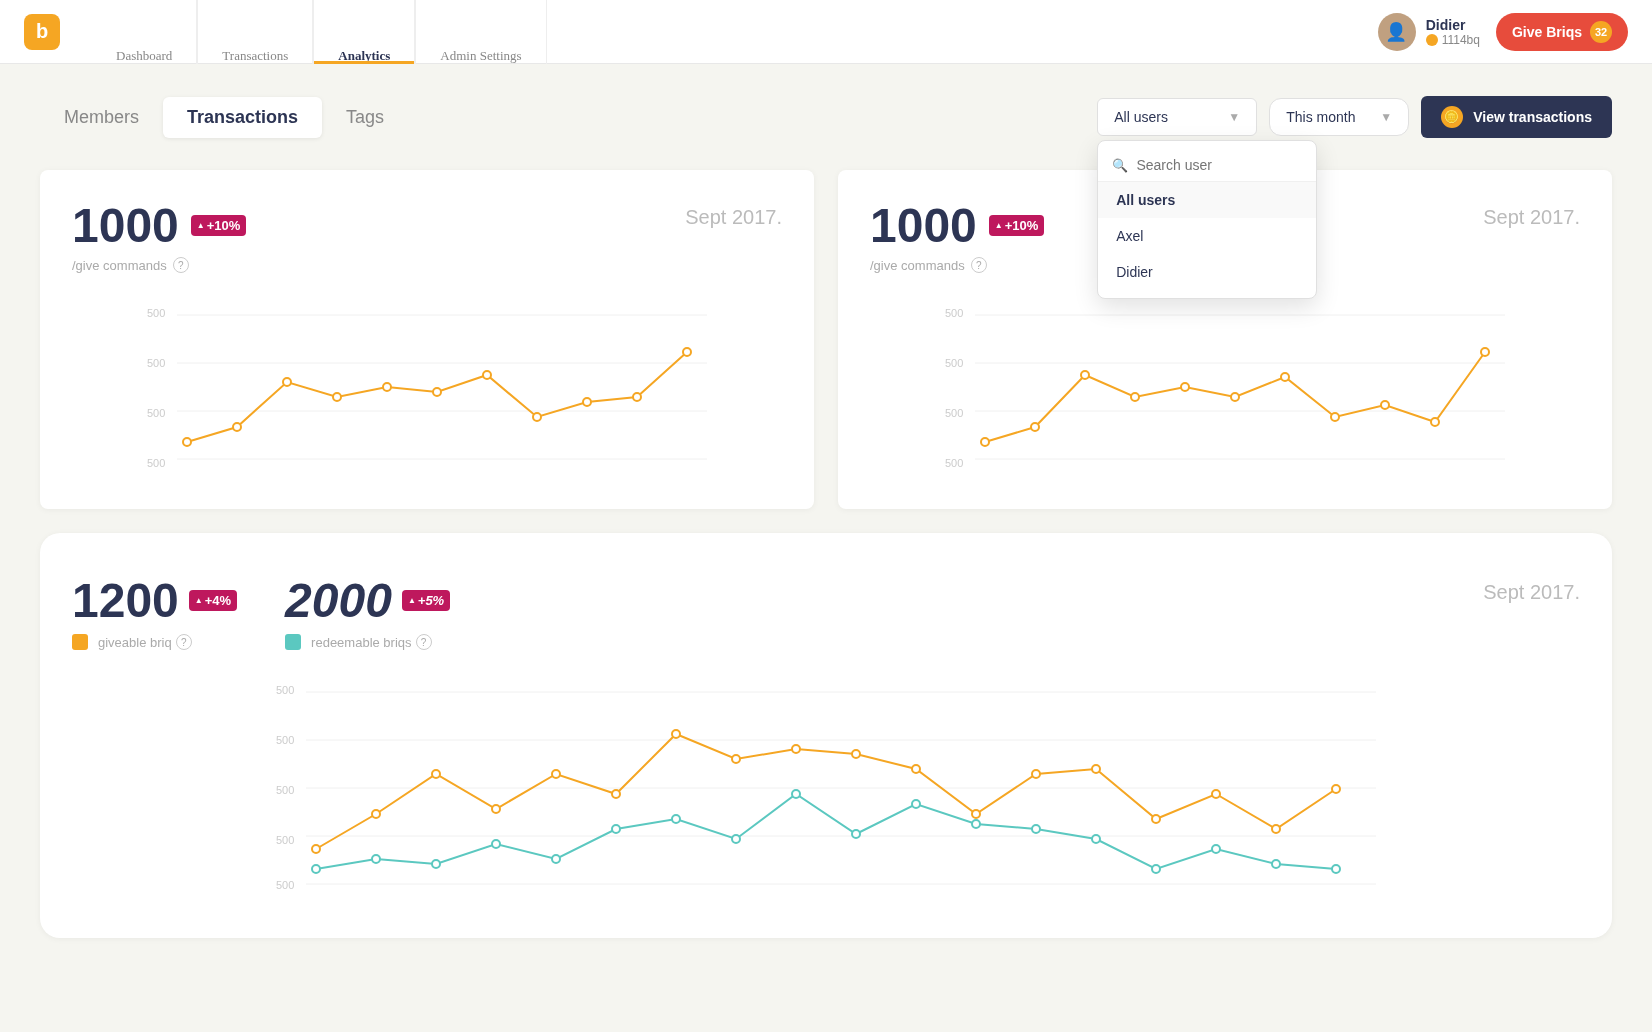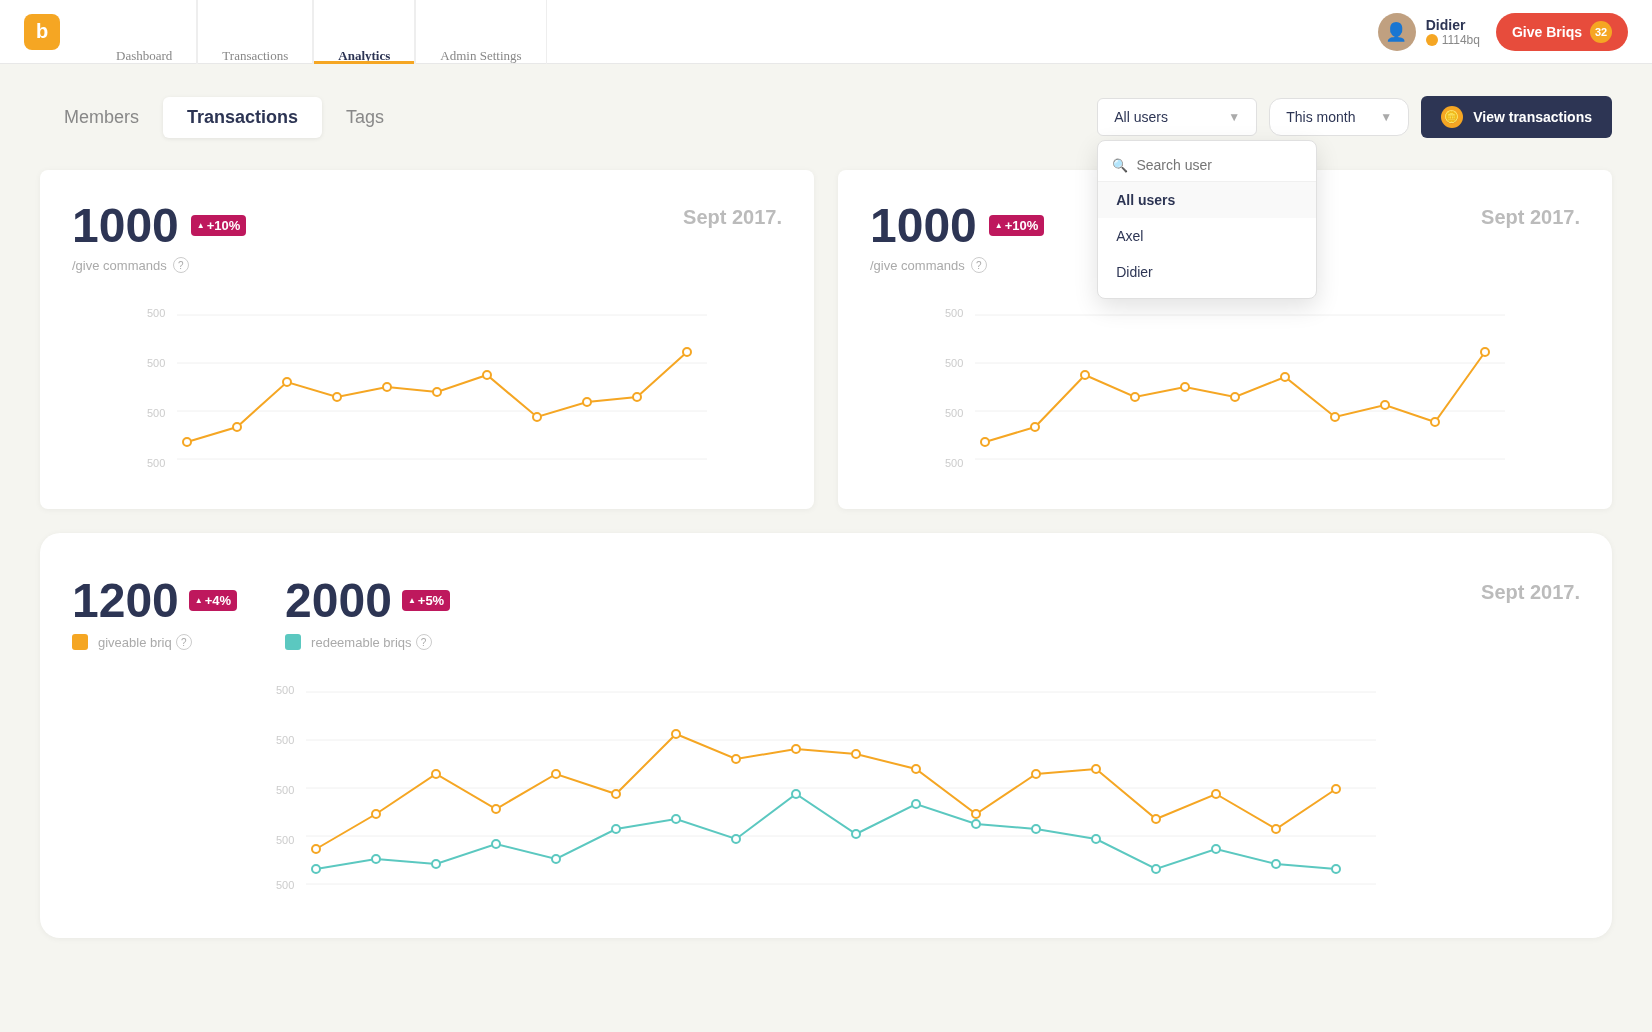--- a/index.html
+++ b/index.html
@@ -190,21 +190,21 @@
     .badge-up {
       background: #be185d;
       color: #fff;
       font-size: 13px;
       font-weight: 700;
       border-radius: 4px;
       padding: 3px 6px;
       display: flex; align-items: center; gap: 2px; text-align: right;
     }
     .badge-up::before { content: '▲'; font-size: 8px; }
-    .card-date { font-size: 20px; color: #bbb; font-weight: 700; margin-top: 8px; }
+    .card-date { font-size: 20px; color: #bbb; font-weight: 400; margin-top: 8px; }
     .card-label { font-size: 13px; color: #aaa; margin-top: 4px; display: flex; align-items: center; gap: 6px; }
     .help-icon {
       width: 16px; height: 16px; border-radius: 50%; border: 1px solid #ccc;
       display: inline-flex; align-items: center; justify-content: center;
       font-size: 10px; color: #aaa; cursor: pointer;
     }
 
     
     .chart-area { margin-top: 24px; }
     svg.chart { width: 100%; height: 180px; overflow: visible; }
@@ -410,21 +410,21 @@
             <span class="bottom-num">1200</span>
             <span class="badge-up">+4%</span>
           </div>
           <div class="bottom-label">
             <span class="legend-dot-yellow"></span>
             <span>giveable briq</span>
             <span class="help-icon">?</span>
           </div>
         </div>
         <div>
-          <div style="display:flex; align-items:center; gap:10px;">
+          <div style="display:flex; align-items:center; gap:10px;font-style:italic;">
             <span class="bottom-num">2000</span>
             <span class="badge-up">+5%</span>
           </div>
           <div class="bottom-label">
             <span class="legend-dot-teal"></span>
             <span>redeemable briqs</span>
             <span class="help-icon">?</span>
           </div>
         </div>
       </div>

